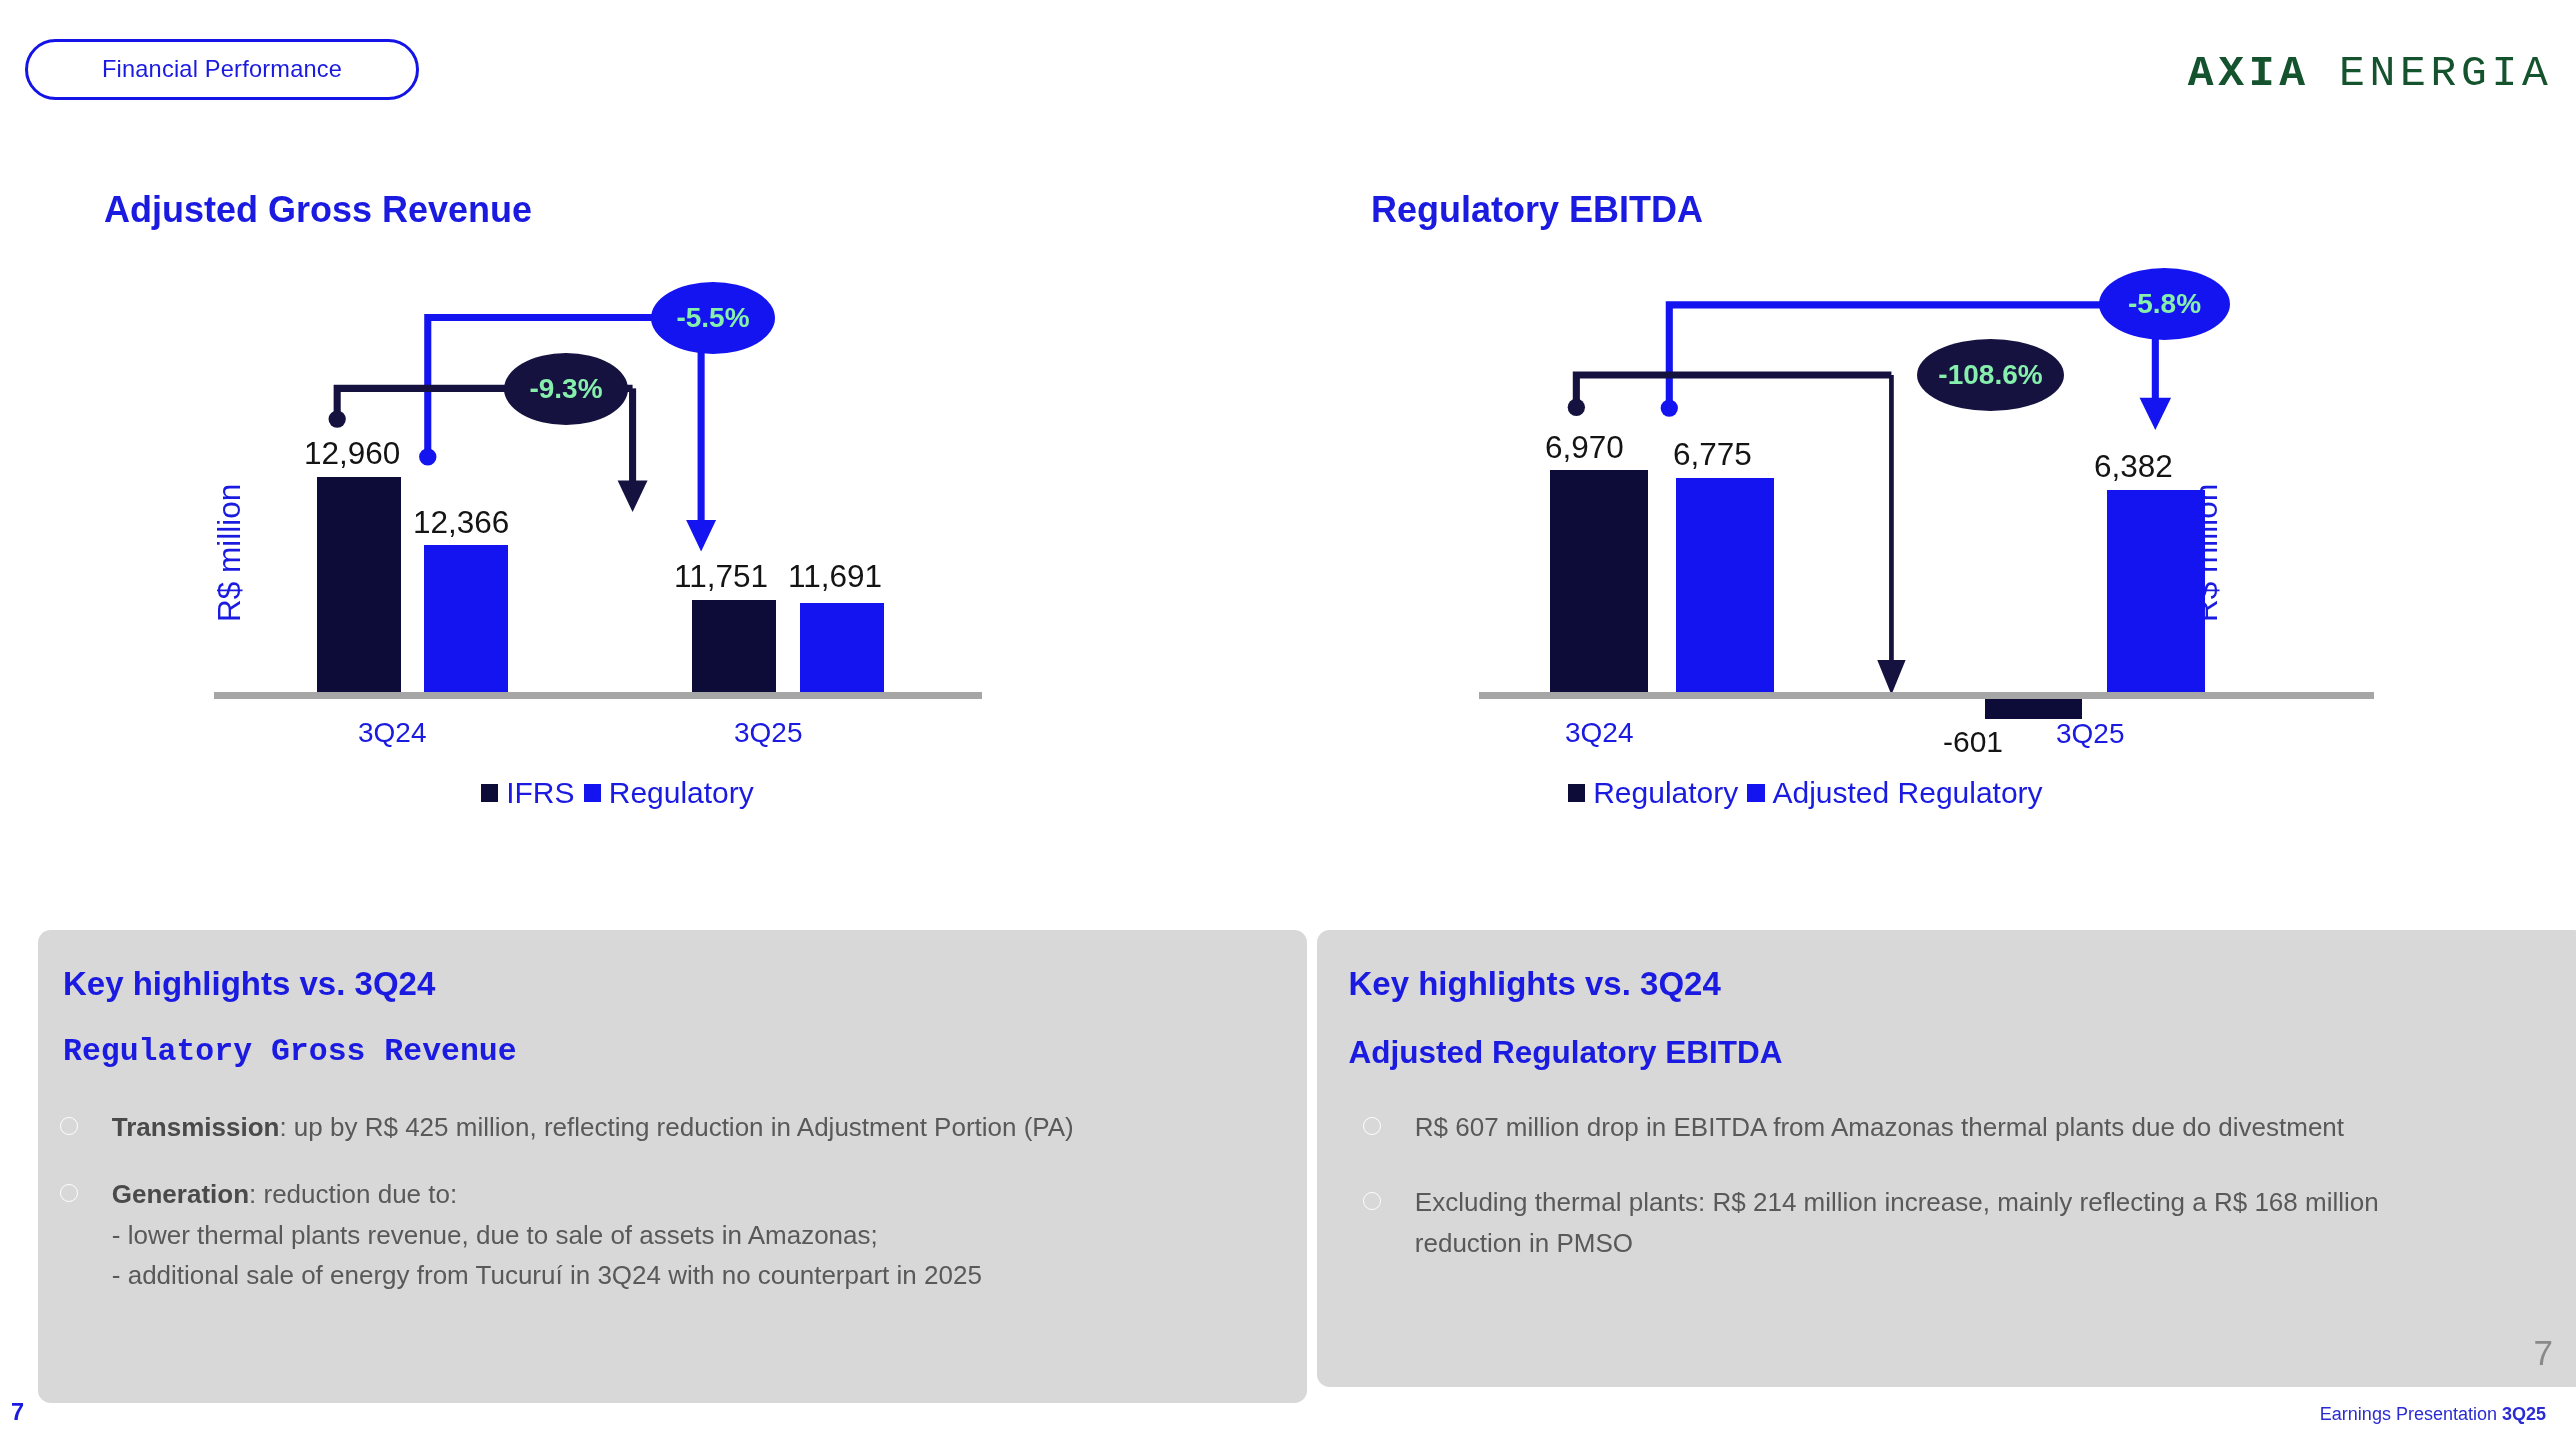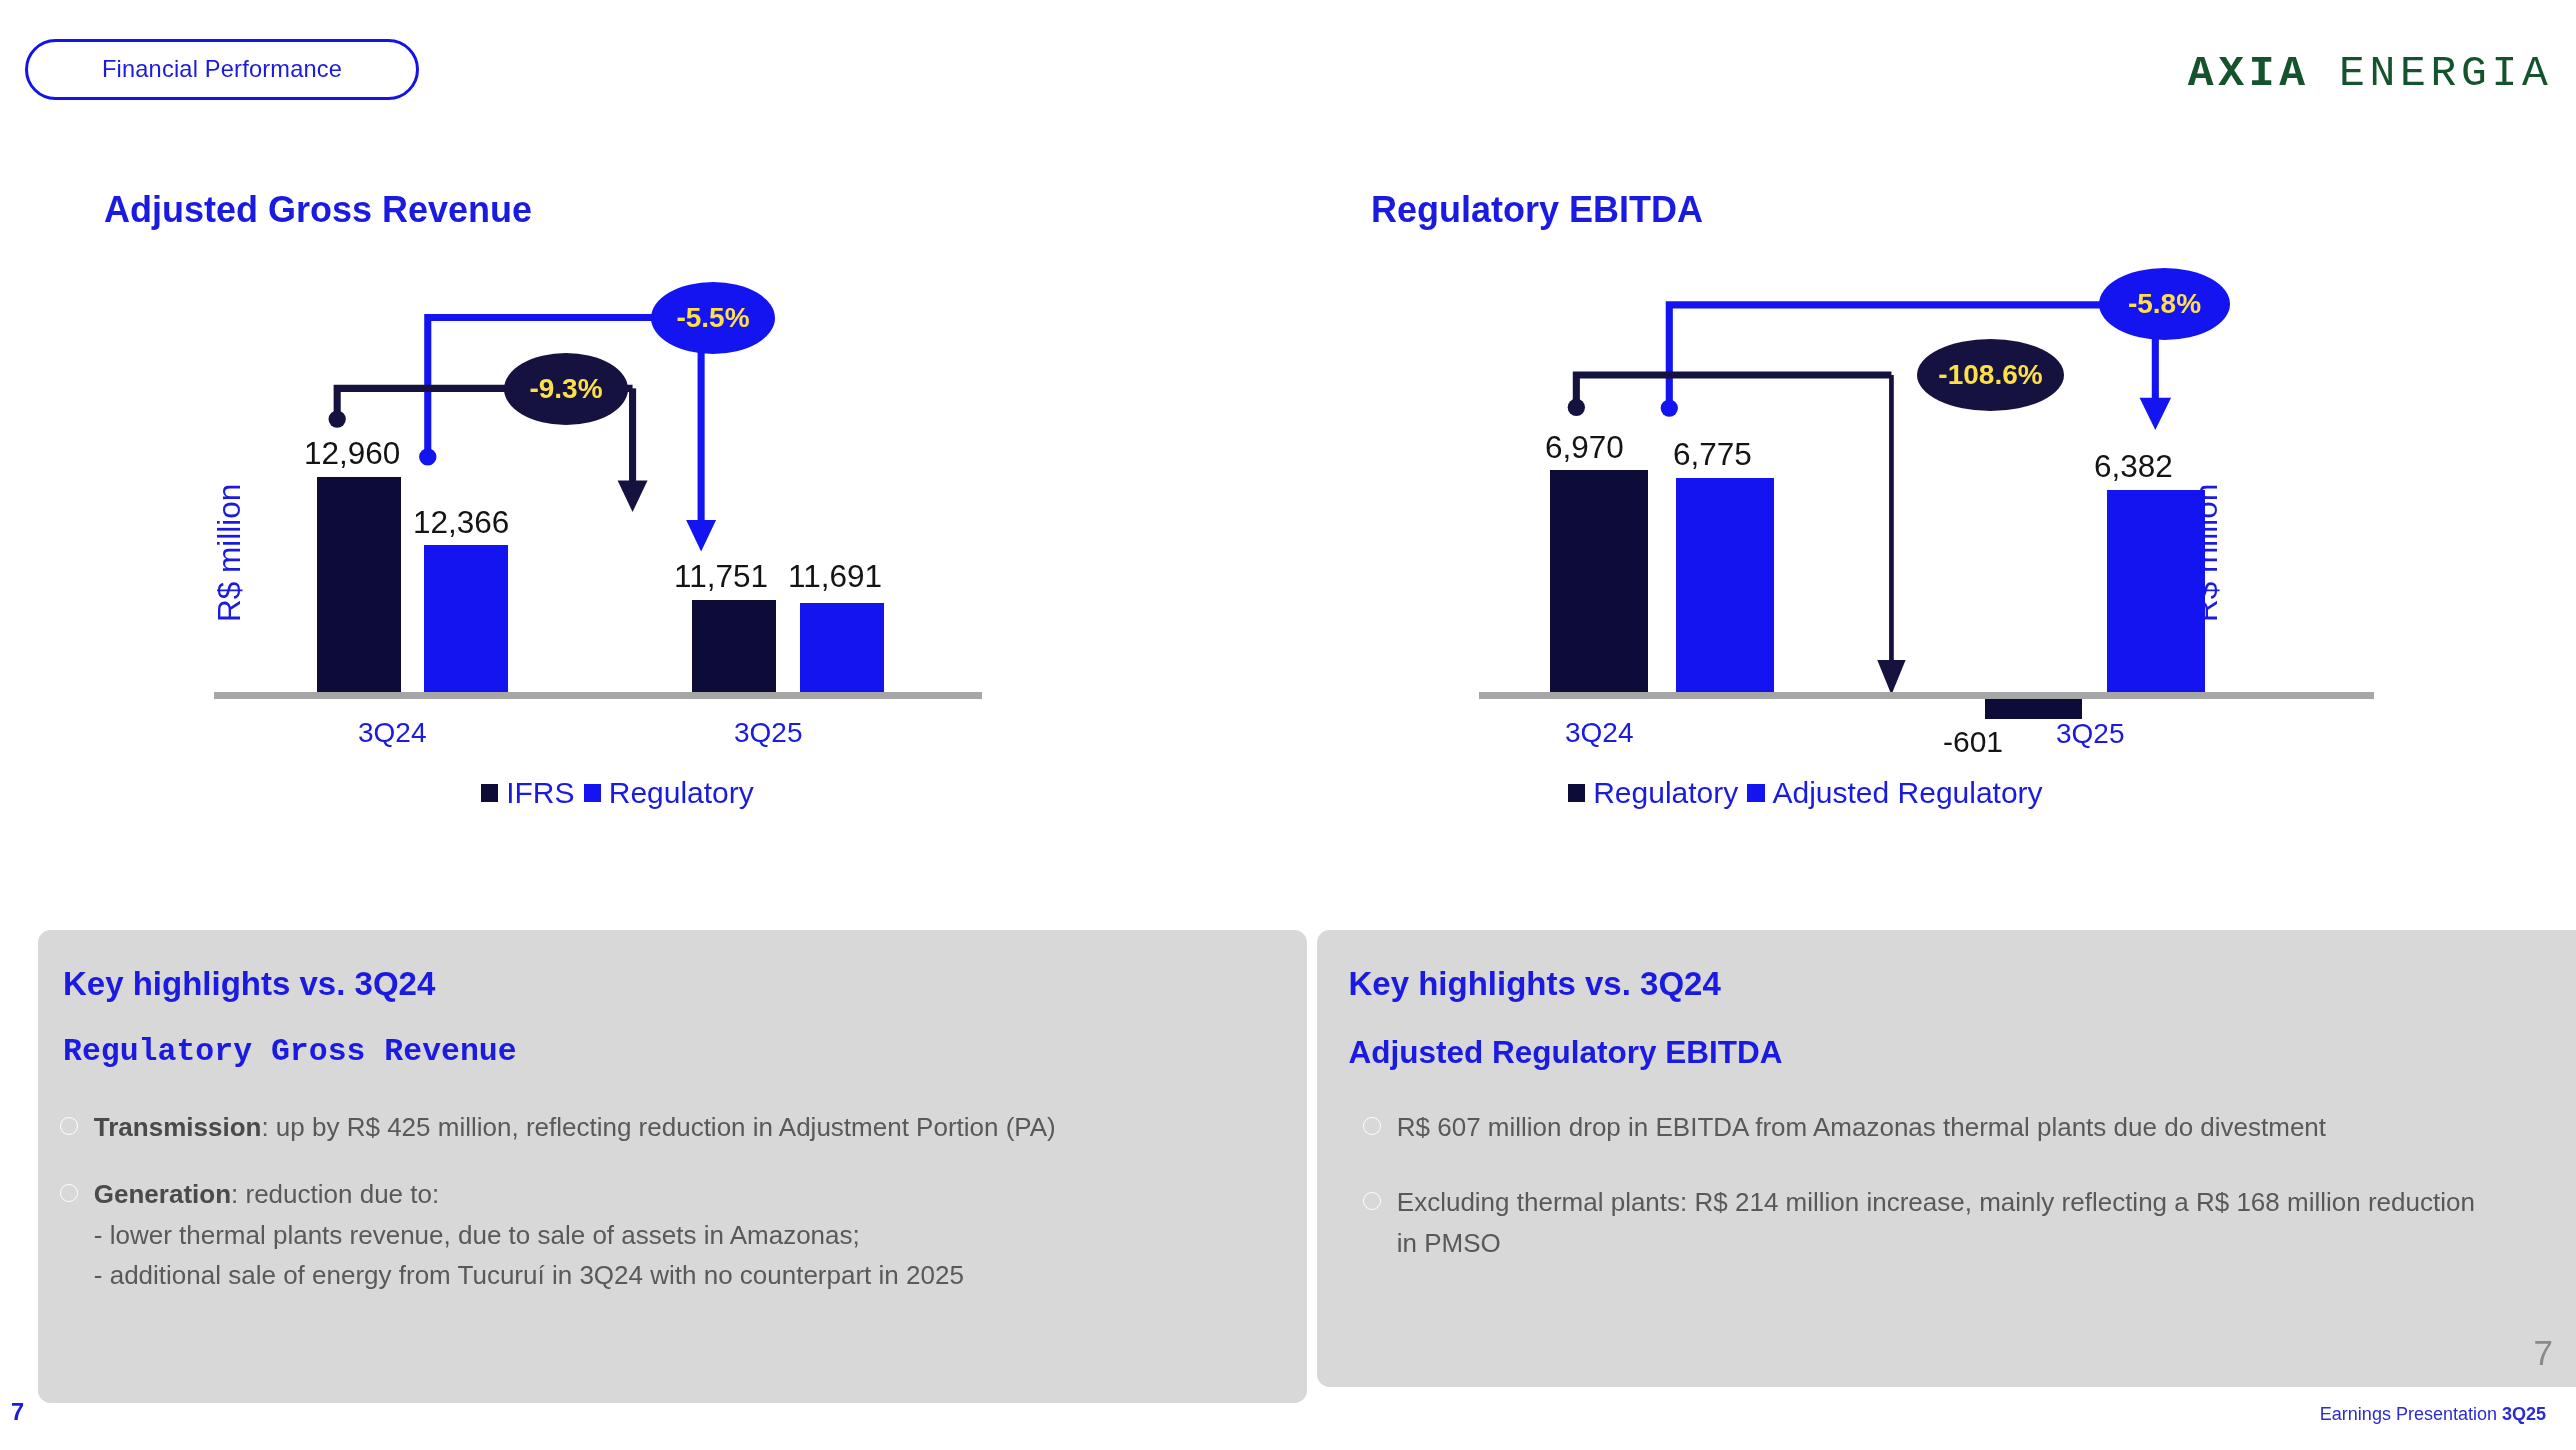--- a/index.html
+++ b/index.html
@@ -30,29 +30,29 @@
 
   .legend{position:absolute;display:flex;align-items:center;gap:9px;margin-left:8px;}
   .lg-item{display:flex;align-items:center;gap:7.9px;}
   .lg-sw{width:17.3px;height:17.3px;display:inline-block;}
   .lg-sw.dark{background:#0d0b38;}
   .lg-sw.blue{background:#1414f0;}
   .lg-tx{font-size:30px;color:#1a1ae0;white-space:nowrap;}
 
   
   .bubble{position:absolute;border-radius:50%;display:flex;align-items:center;
-          justify-content:center;color:#fde047;font-weight:bold;}
+          justify-content:center;color:#86efac;font-weight:bold;}
   .bubble.dark{background:#15123f;}
   .bubble.blue{background:#1414f0;}
 
   
   .hl-box{position:absolute;background:#d8d8d8;border-radius:12.6px;padding-left:40px;}
   .hl-h1{font-size:33px;font-weight:bold;color:#1a1ae0;}
   .hl-h2{font-size:31.5px;font-weight:bold;color:#1a1ae0;}
-  .bullet-row{display:flex;gap:16px;margin-bottom:27px;}
+  .bullet-row{display:flex;gap:34px;margin-bottom:27px;}
   .bullet-mark{color:#fff;font-size:20.5px;line-height:1.55;flex:0 0 auto;padding-top:4.7px;}
   .bullet-mark span{display:inline-block;width:15.8px;height:15.8px;border:1.6px solid #fff;border-radius:50%;}
   .bullet-txt{font-size:26px;color:#595959;line-height:1.55;}
   .bullet-txt b{color:#4a4a4a;font-weight:bold;}
 
   #pagenum-box{position:absolute;font-size:35px;color:#8a8a8a;}
   #pagenum-foot{position:absolute;font-size:23.6px;font-weight:bold;color:#1a1ae0;}
   #footer-note{position:absolute;font-size:18px;color:#2b2bd4;white-space:nowrap;}
   #footer-note b{font-weight:bold;}
 </style>

